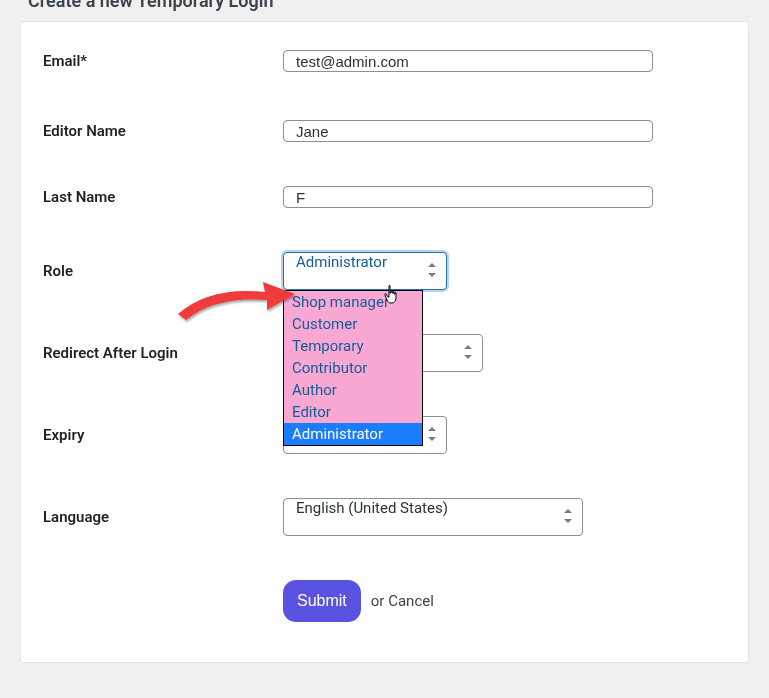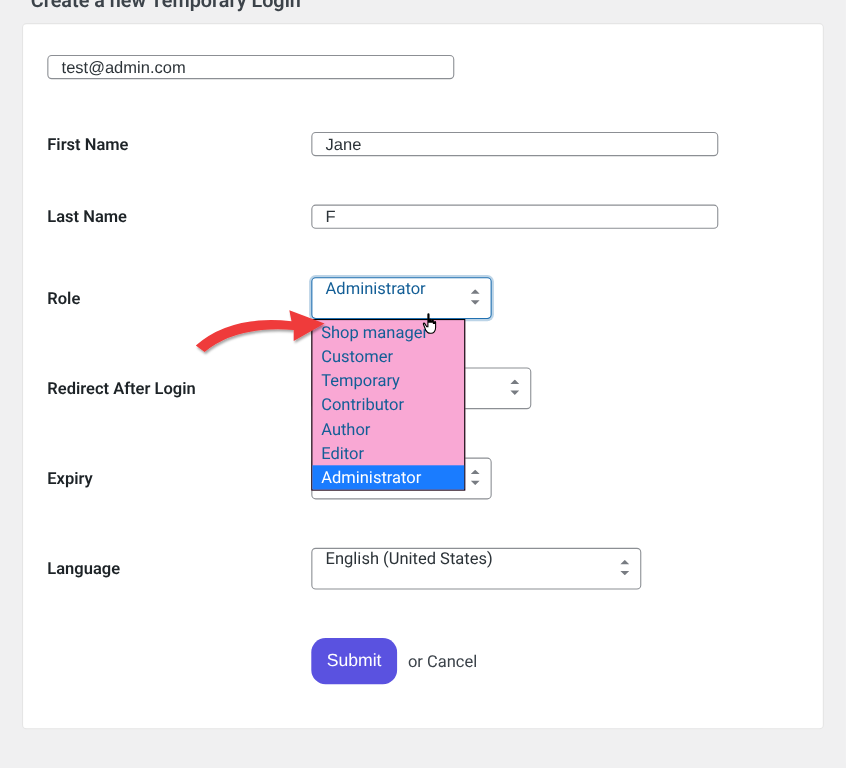--- a/index.html
+++ b/index.html
@@ -146,25 +146,26 @@
     }
   </style>
 </head>
 <body>
 
 <div class="page-title">Create a new Temporary Login</div>
 
 <div class="form-card">
 
   <div class="form-row">
+    <div class="form-label">Email*</div>
     <input class="form-input" value="test@admin.com" style="">
   </div>
 
   <div class="form-row smaller-gap">
-    <div class="form-label">First Name</div>
+    <div class="form-label">Editor Name</div>
     <input class="form-input" value="Jane" style="">
   </div>
 
   <div class="form-row smaller-gap">
     <div class="form-label">Last Name</div>
     <input class="form-input" value="F" style="">
   </div>
 
   <div class="form-row smaller-gap">
     <div class="form-label">Role</div>

